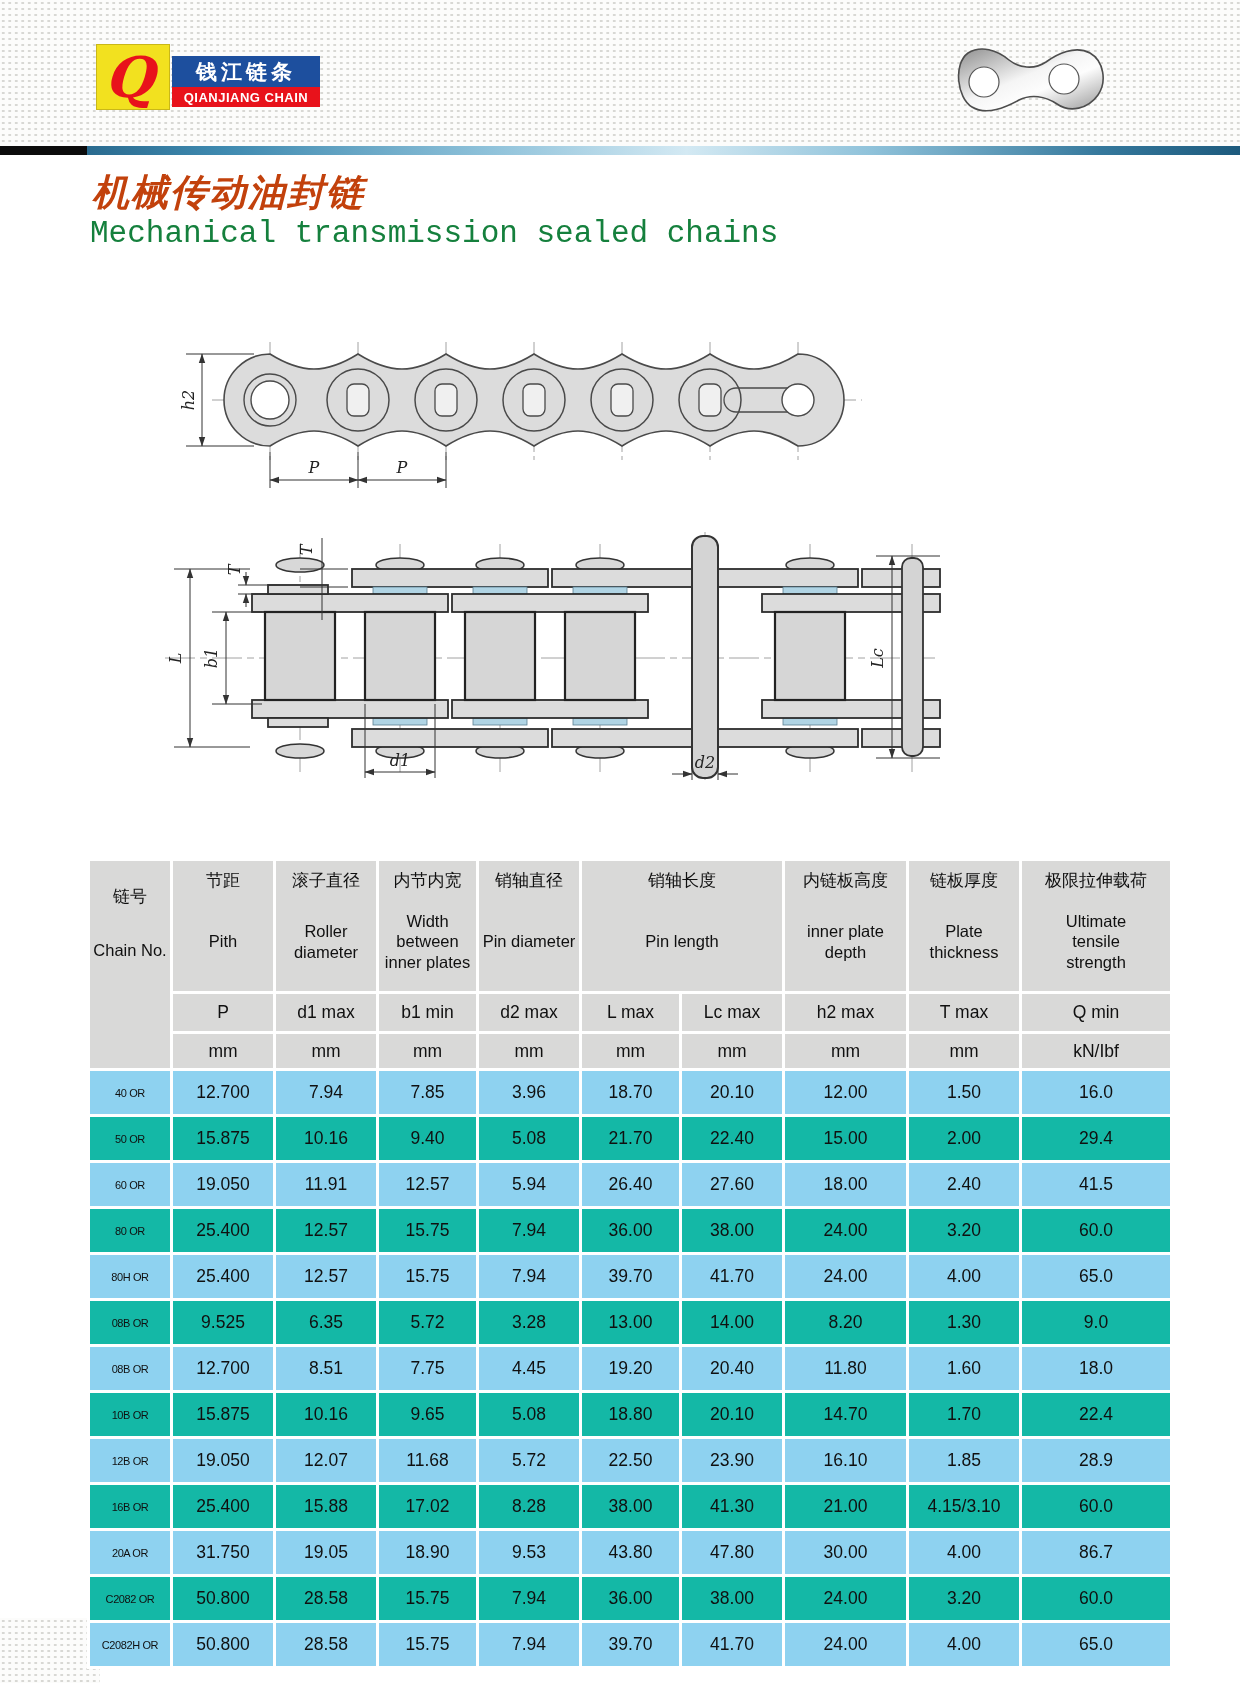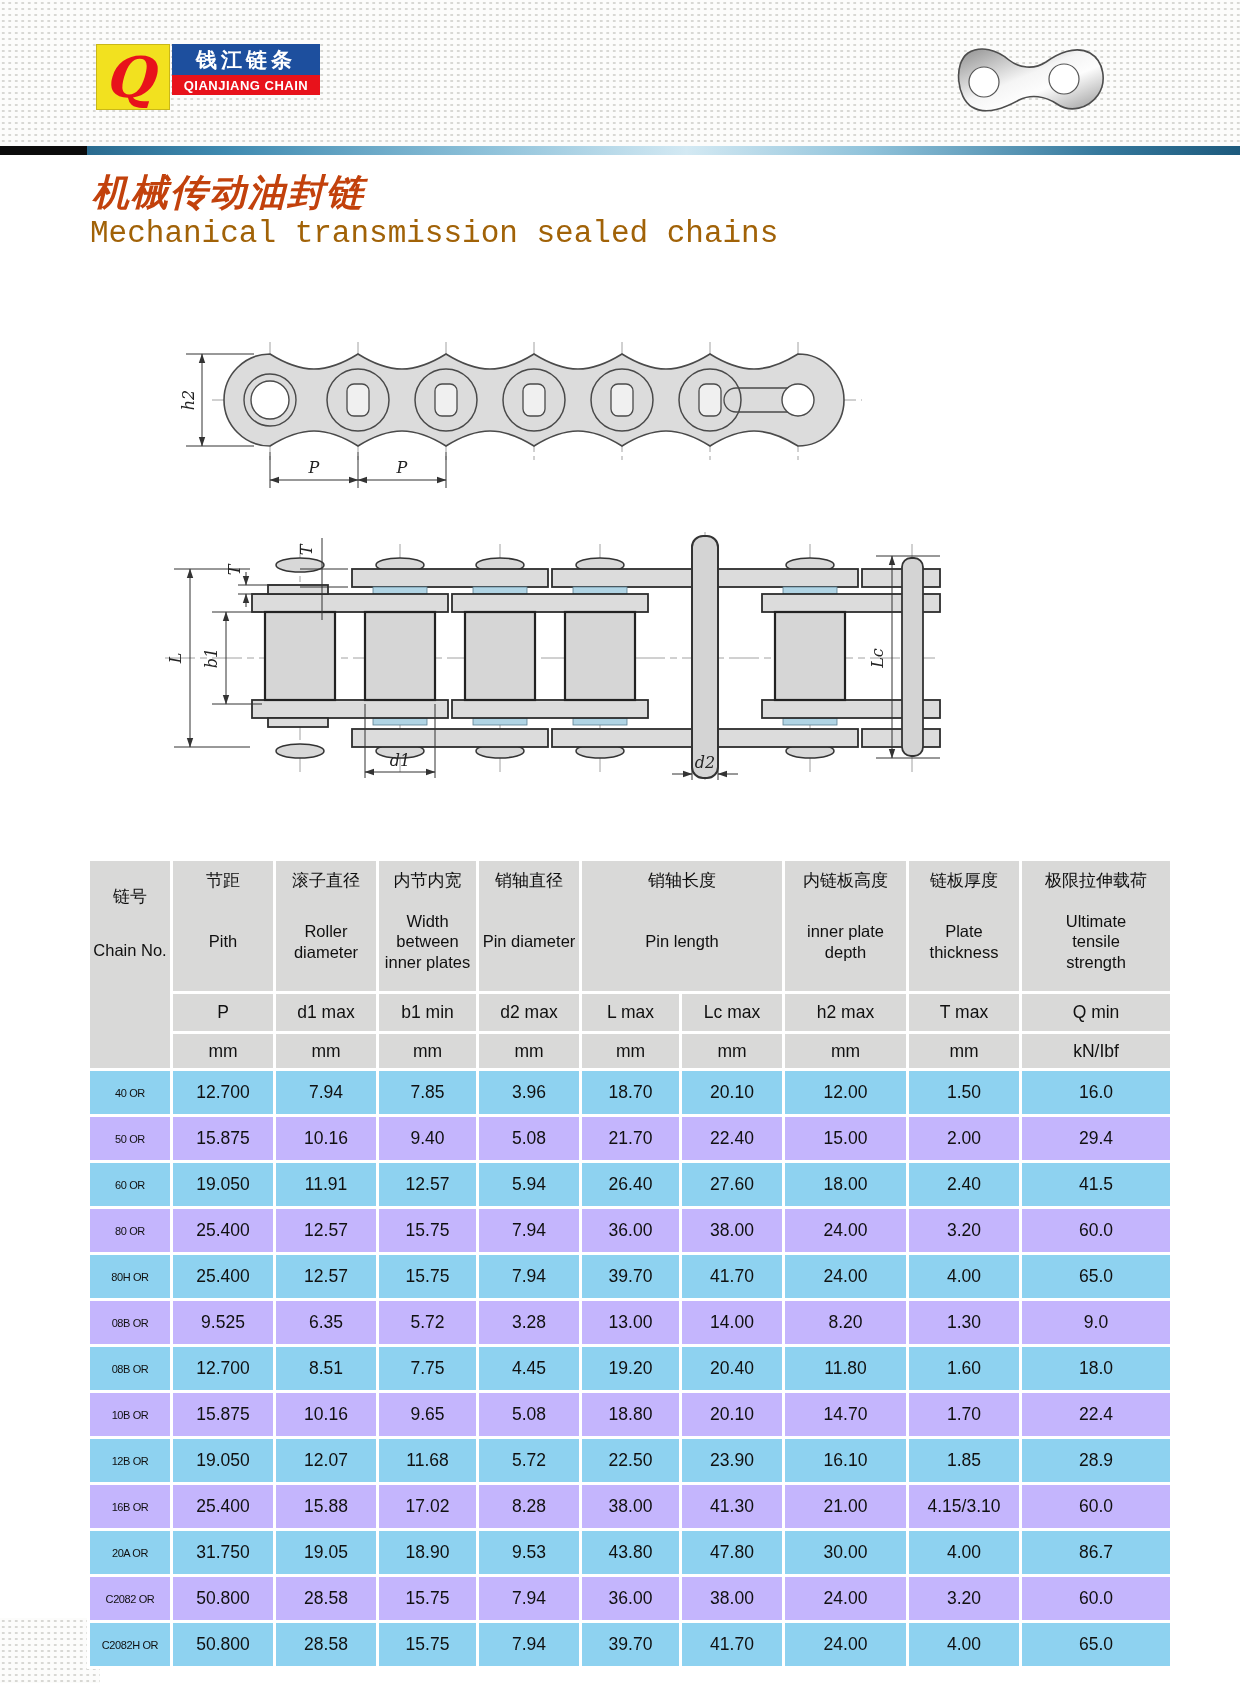--- a/index.html
+++ b/index.html
@@ -9,35 +9,35 @@
         background-image:radial-gradient(circle 1.4px at 3px 3px,#d8d8d4 97%,rgba(0,0,0,0) 100%);
         background-size:6.5px 6px;}
   .dots-top{position:absolute;left:0;top:0;width:1240px;height:146px;}
   .dots-bottom{position:absolute;left:0;top:1618px;width:100px;height:65px;}
   
   .logo{position:absolute;left:96px;top:44px;display:flex;}
   .logo-q-box{width:72px;height:64px;background:#f2e11f;border:1px solid #c9b718;
               display:flex;align-items:center;justify-content:center;}
   .logo-q{font-family:"DejaVu Serif",serif;font-style:italic;font-weight:bold;
           font-size:56px;color:#e8121b;line-height:1;transform:skewX(-6deg);}
-  .logo-right{display:flex;flex-direction:column;margin-left:2px;}
+  .logo-right{display:flex;flex-direction:column;margin-left:2px;margin-top:12px;}
   .logo-cn{width:148px;height:31px;background:#1d4f9e;color:#fff;display:flex;align-items:center;
            justify-content:center;font-size:21px;font-weight:bold;letter-spacing:4px;}
   .logo-en{width:148px;height:20px;background:#e8121b;color:#fff;display:flex;align-items:center;
            justify-content:center;font-size:13px;font-weight:bold;letter-spacing:0.5px;}
   
   .bar-black{position:absolute;left:0;top:146px;width:87px;height:9px;background:#0c0c0c;}
   .bar-grad{position:absolute;left:87px;top:146px;width:1153px;height:9px;
             background:linear-gradient(90deg,#2a6b8f 0%,#3f8ab0 12%,#8fc2da 35%,#d3e9f3 52%,
                         #8fc2da 68%,#35789c 88%,#1d5a7d 100%);}
   
   .title-cn{position:absolute;left:92px;top:168px;font-family:"DejaVu Serif",serif;
             font-style:italic;font-weight:600;font-size:37px;color:#c2410c;letter-spacing:2px;}
   .title-en{position:absolute;left:90px;top:216px;font-family:"Liberation Mono","DejaVu Sans Mono",monospace;
-            font-size:31px;color:#a16207;letter-spacing:0px;white-space:nowrap;}
+            font-size:31px;color:#15803d;letter-spacing:0px;white-space:nowrap;}
   
   .diag1{position:absolute;left:150px;top:330px;}
   .diag2{position:absolute;left:150px;top:528px;}
   .plateimg{position:absolute;left:935px;top:40px;}
   
   .spec{position:absolute;left:87px;top:858px;border-collapse:separate;border-spacing:3px;
         background:#fff;table-layout:fixed;}
   .spec th,.spec td{padding:0;text-align:center;vertical-align:middle;color:#101010;font-weight:normal;}
   .spec thead th{background:#d9d9d8;}
   .hrow1 th{height:130px;vertical-align:top;}
@@ -46,21 +46,21 @@
   .chain-th{font-size:17px;}
   .chain-th .cn{margin-top:24px;font-size:17px;}
   .chain-th .en{margin-top:32px;font-size:16.5px;line-height:1.25;}
   .hd{display:flex;flex-direction:column;height:130px;}
   .hd .cn{font-size:17px;padding-top:8px;}
   .hd .en{flex:1;display:flex;align-items:center;justify-content:center;
           font-size:16.5px;line-height:1.22;}
   .hd .en span{display:block;}
   .narrow span{max-width:76px;}
   .dark th,.dark td{background:#8ed2f0;}
-  .light th,.light td{background:#c4b5fd;}
+  .light th,.light td{background:#14b8a6;}
   tbody th{font-size:11px;letter-spacing:-0.4px;height:43px;}
   tbody td{font-size:17.5px;height:43px;}
   
   .ln{fill:none;stroke:#4a4a4a;stroke-width:1.5;}
   .dim{stroke:#333;stroke-width:1;fill:none;}
   .dimtext{font-family:"DejaVu Serif",serif;font-style:italic;font-size:16px;fill:#222;}
 </style>
 </head>
 <body>
 

